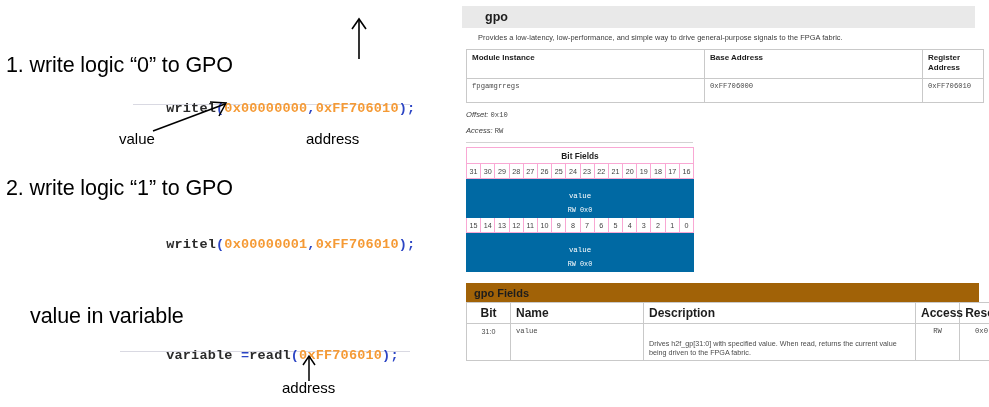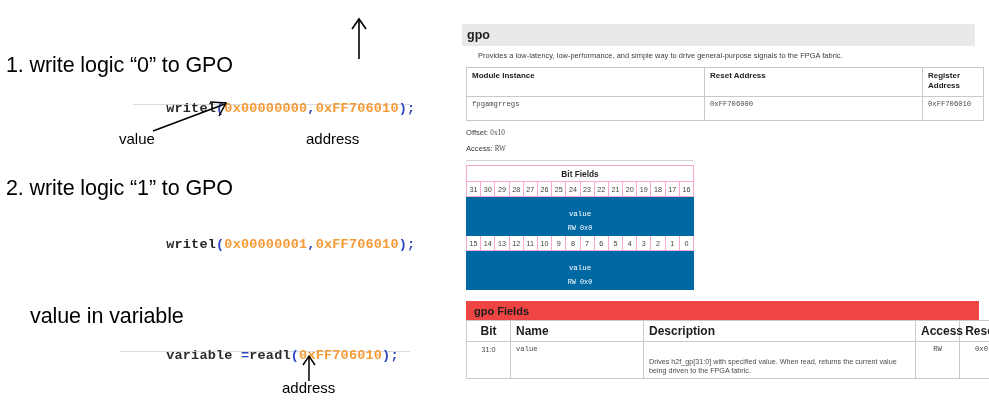--- a/index.html
+++ b/index.html
@@ -52,23 +52,23 @@
   
   #right-panel{
     position:absolute;left:462px;top:2px;width:524px;height:405px;
     font-family:"Liberation Sans",sans-serif;
     color:#2f2f2f;
   }
   .doc-banner{
     width:513px;height:22px;
     background:#e9e9e9;
     display:flex;align-items:center;
-    padding-left:5px;
+    padding-left:23px;
     box-sizing:border-box;
-    margin-top:22px;
+    margin-top:4px;
   }
   .doc-banner-title{
     font-size:12.5px;font-weight:bold;color:#1d1d1d;
   }
   .doc-desc{
     font-size:7.4px;color:#3a3a3a;
     margin-top:5px;margin-left:16px;
     letter-spacing:0.05px;
   }
   table.doc-tbl{
@@ -88,23 +88,23 @@
     line-height:10px;
   }
   .mod-tbl td{
     font-size:7.2px;color:#4a4a4a;height:17px;
     font-family:"Liberation Mono","DejaVu Sans Mono",monospace;
   }
   .kv-line{
     font-size:7.6px;color:#3a3a3a;
     margin-left:4px;margin-top:7px;
   }
-  .kv-line .kv-k{font-weight:normal;}
+  .kv-line .kv-k{font-weight:normal;font-style:italic;}
   .kv-line .kv-v{
-    font-family:Liberation Serif, serif;
+    font-family:Liberation Mono, monospace;
     font-size:7.2px;color:#4a4a4a;
   }
   .hr-thin{
     width:227px;height:1px;background:#d3d3d3;
     margin-left:4px;margin-top:7px;
   }
 
   
   .bf-wrap{margin-left:4px;margin-top:4px;}
   table.bf{
@@ -138,21 +138,21 @@
   }
   .bf-band .bf-reset{
     font-family:"Liberation Mono","DejaVu Sans Mono",monospace;
     font-size:6.8px;
     margin-top:6px;
   }
 
   
   .fields-banner{
     width:513px;height:19px;
-    background:#ef4444;
+    background:#a16207;
     display:flex;align-items:center;
     padding-left:8px;
     box-sizing:border-box;
     margin-left:4px;margin-top:11px;
   }
   .fields-banner-title{font-size:11px;font-weight:bold;color:#1d1d1d;}
   .fields-tbl{width:517px;margin-top:0;}
   .fields-tbl th{
     font-size:12px;font-weight:bold;color:#1d1d1d;height:14px;margin-top:32px;
   }
@@ -218,21 +218,21 @@
 
   <table class="doc-tbl mod-tbl">
     <colgroup>
         <col style="width:238px">
         <col style="width:218px">
         <col style="width:61px">
       </colgroup>
     <tbody>
       <tr>
         <th>Module Instance</th>
-        <th>Reset Address</th>
+        <th>Base Address</th>
         <th>
           <div>Register</div>
           <div>Address</div>
         </th>
       </tr>
       <tr>
         <td>fpgamgrregs</td>
         <td>0xFF706000</td>
         <td>0xFF706010</td>
       </tr>

